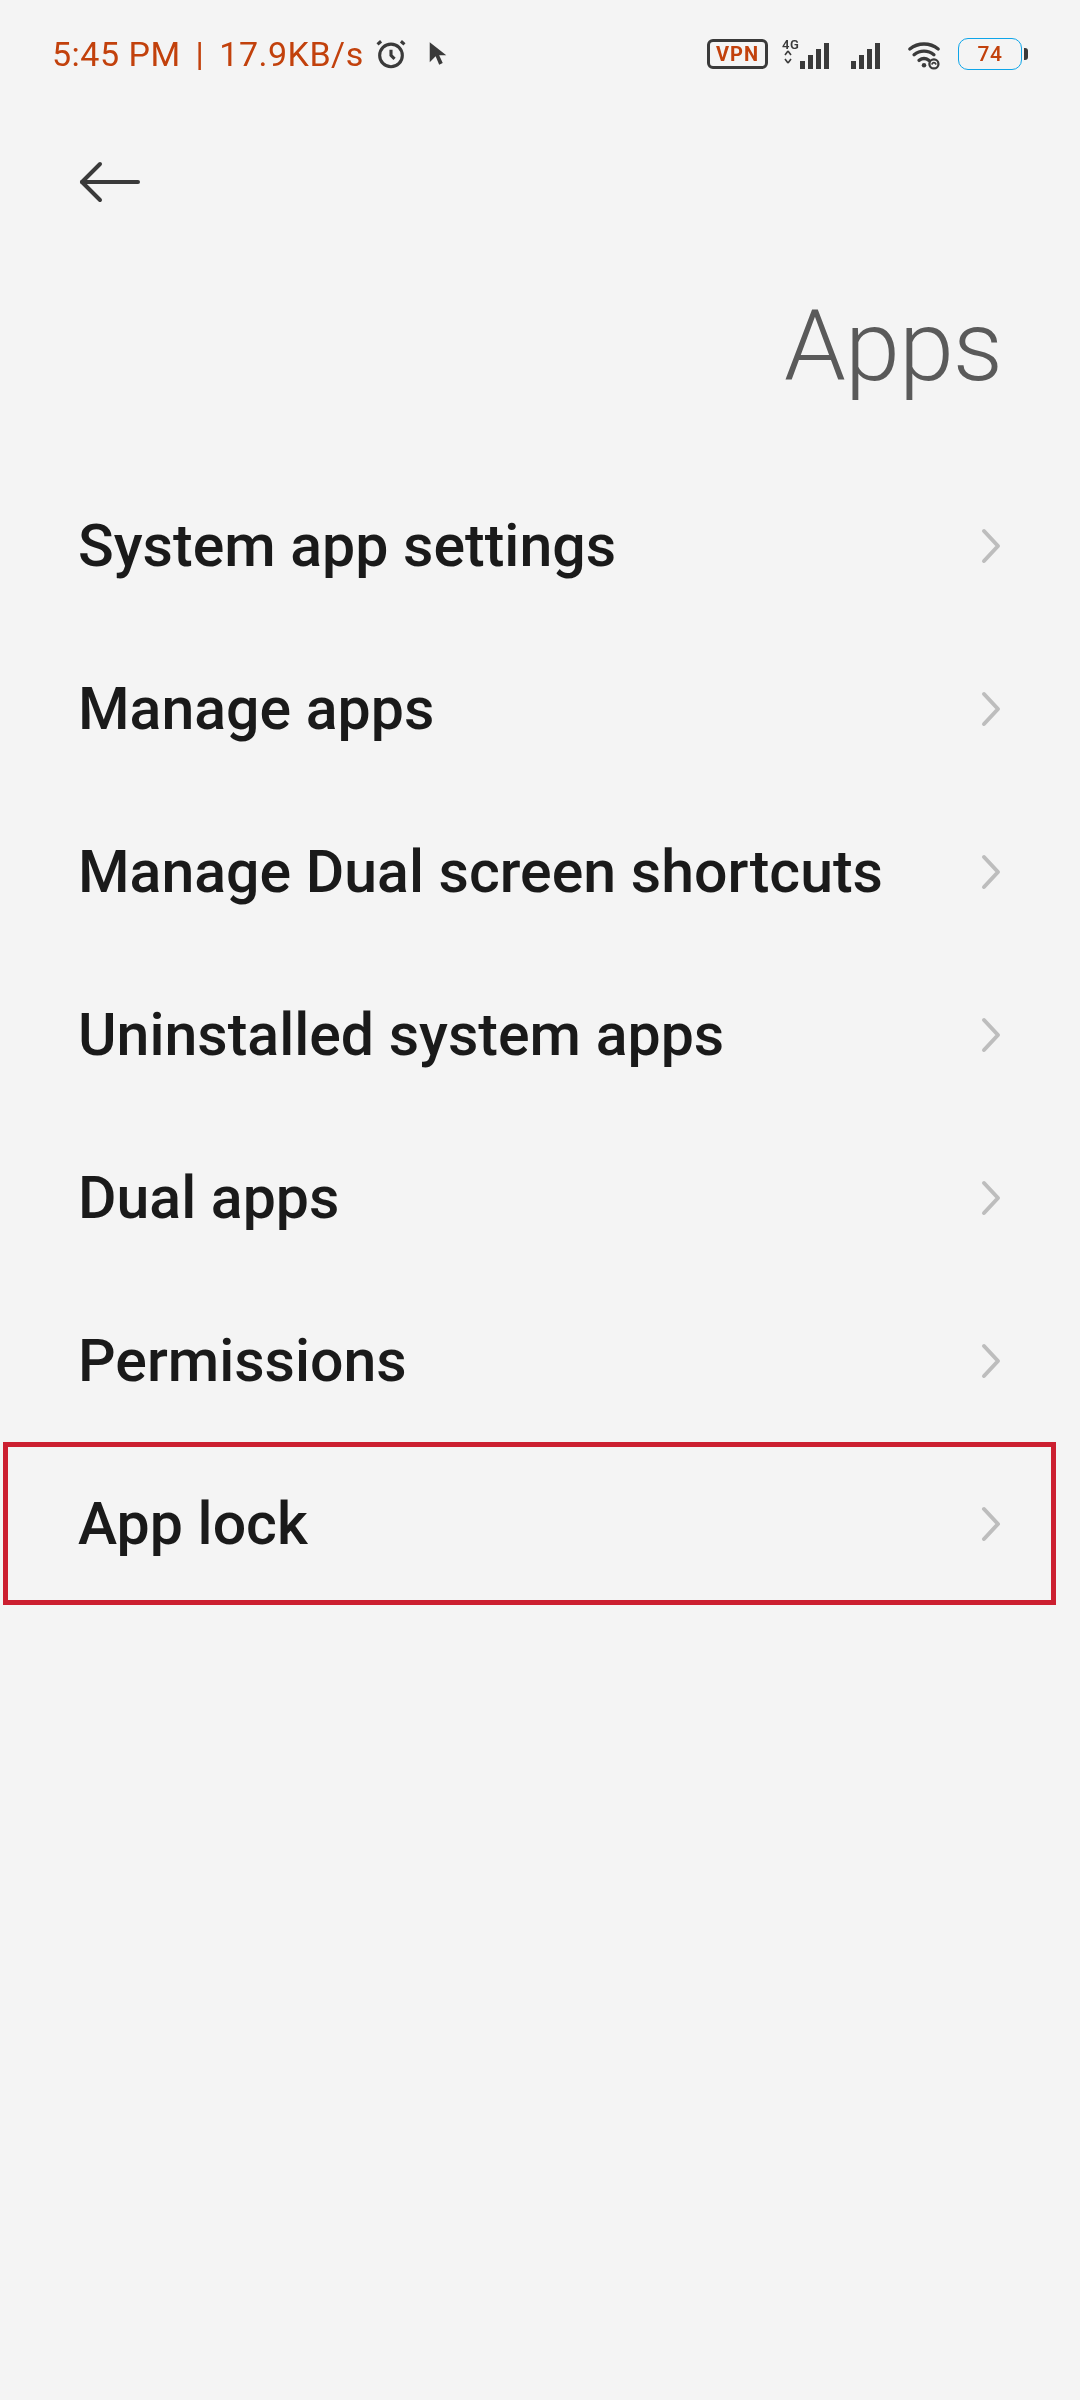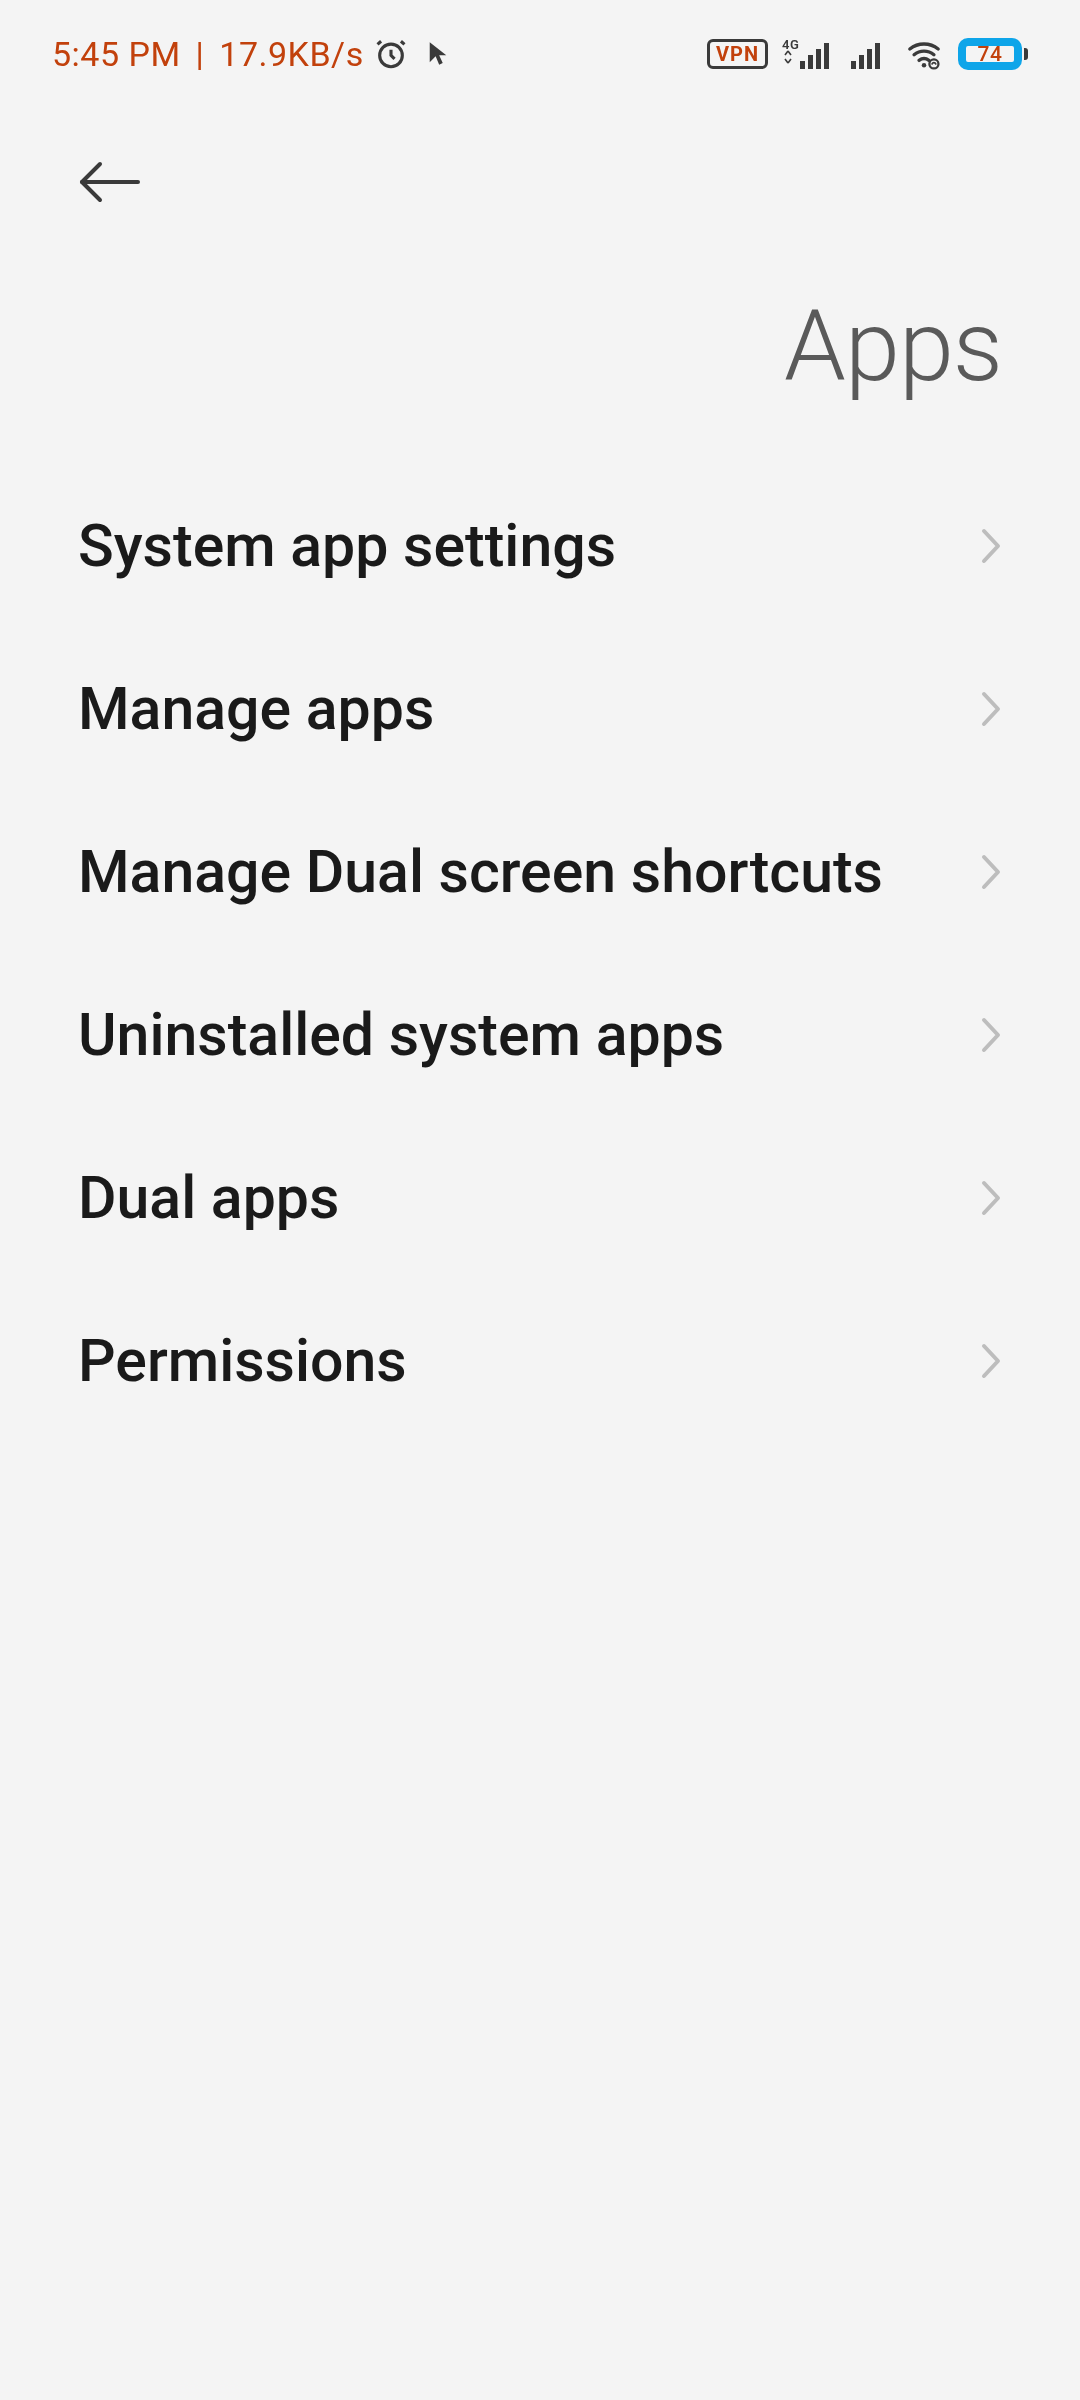--- a/index.html
+++ b/index.html
@@ -59,21 +59,21 @@
       letter-spacing: 1px;
     }
     .net-block {
       display: inline-flex;
     }
     .battery {
       display: inline-flex;
       align-items: center;
     }
     .battery-body {
-      border: 8px solid #0ea5e9;
+      border: 1px solid #0ea5e9;
       border-radius: 10px;
       width: 64px;
       height: 32px;
       display: flex;
       align-items: center;
       justify-content: center;
       font-size: 21px;
       font-weight: 500;
       position: relative;
     }
@@ -254,14 +254,22 @@
 
   <div class="item">
     <span class="item-label">Permissions</span>
     <span class="chevron">
       <svg width="22" height="38" viewBox="0 0 22 38" fill="none" stroke="#bdbdbd" stroke-width="4" stroke-linecap="round" stroke-linejoin="round">
           <polyline points="4,4 18,19 4,34"></polyline>
         </svg>
     </span>
   </div>
 
+  <div class="item highlighted">
+    <span class="item-label">App lock</span>
+    <span class="chevron">
+      <svg width="22" height="38" viewBox="0 0 22 38" fill="none" stroke="#bdbdbd" stroke-width="4" stroke-linecap="round" stroke-linejoin="round">
+          <polyline points="4,4 18,19 4,34"></polyline>
+        </svg>
+    </span>
+  </div>
 
 </div>
 
 </body></html>

